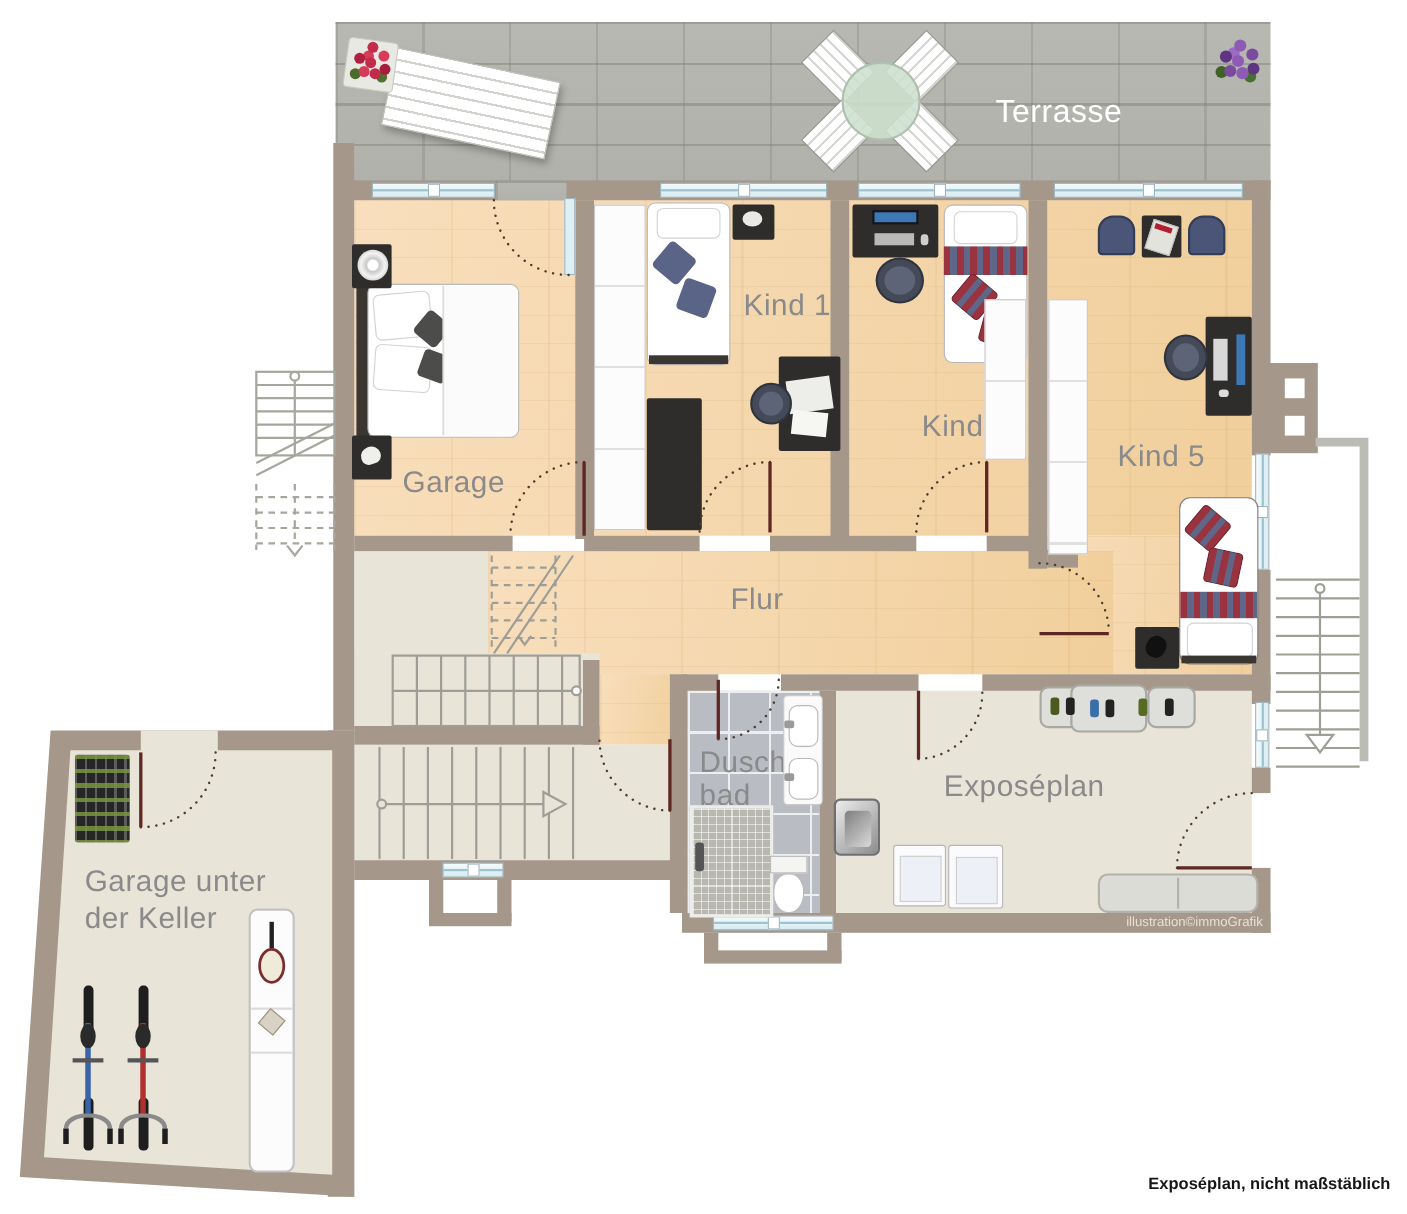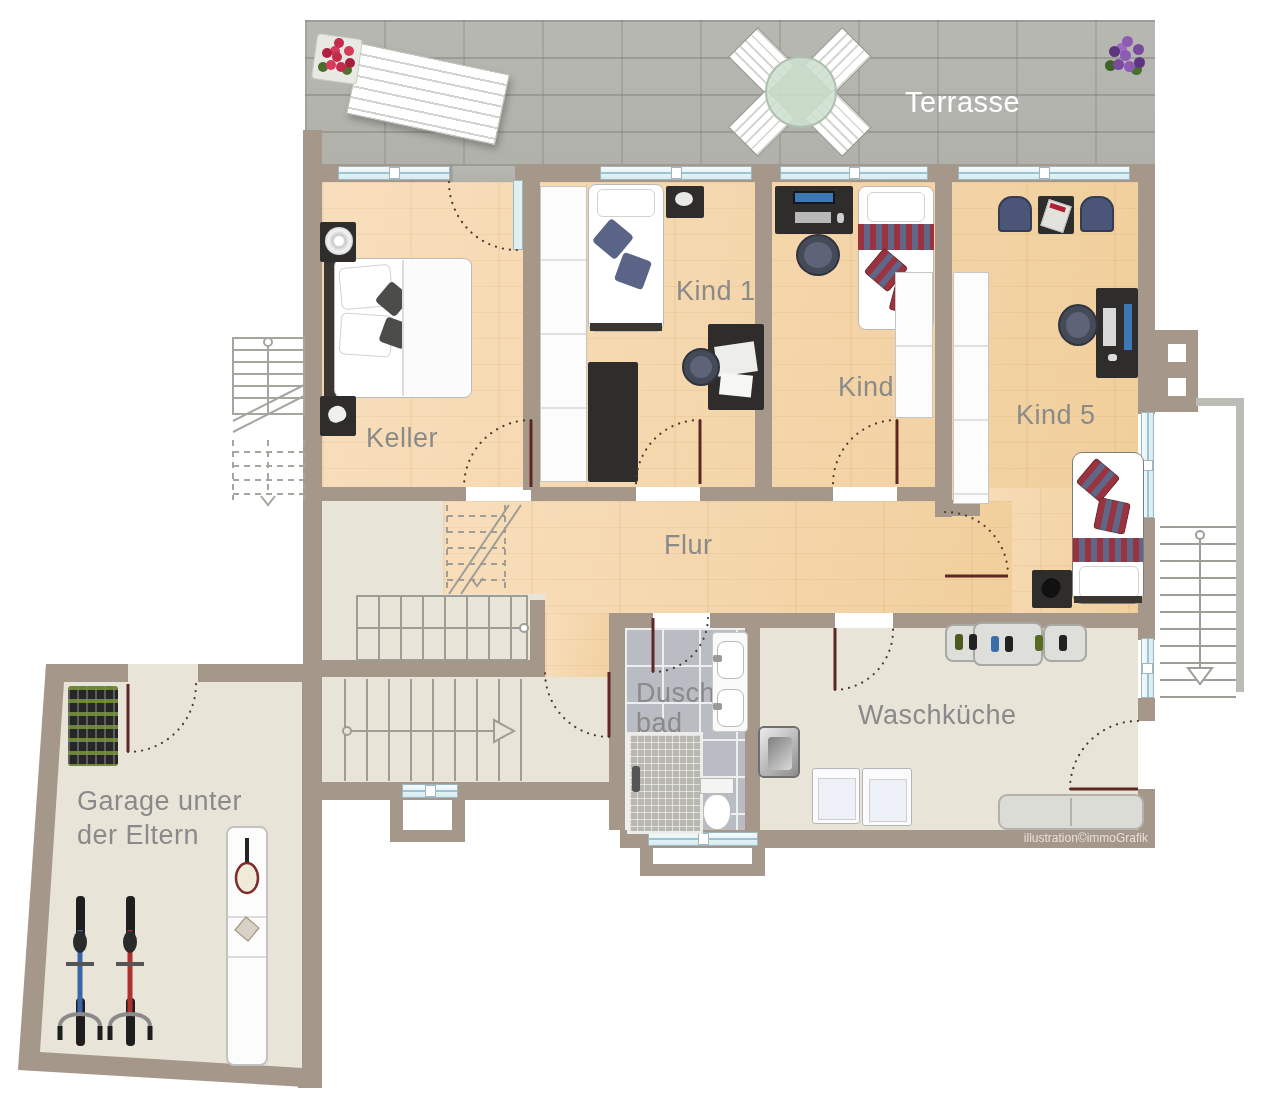--- a/index.html
+++ b/index.html
@@ -140,30 +140,30 @@
   <div class="win-h" style="left:600px;top:166px;width:152px"></div>
   <div class="win-h" style="left:780px;top:166px;width:148px"></div>
   <div class="win-h" style="left:958px;top:166px;width:172px"></div>
   <div class="win-v" style="left:1141px;top:412px;height:106px"></div>
   <div class="win-v" style="left:1141px;top:638px;height:60px"></div>
   <div class="win-h" style="left:402px;top:784px;width:56px"></div>
   <div class="win-h" style="left:648px;top:832px;width:110px"></div>
 
   <div class="abs" style="left:513px;top:180px;width:8px;height:68px;background:#dff0f5;border:1px solid #9fb6be"></div>
 
-  <div class="label" style="left:366px;top:423px">Keller</div>
-  <div class="label" style="left:676px;top:276px">Kind 1</div>
+  <div class="label" style="left:366px;top:423px">Garage</div>
+  <div class="label" style="left:676px;top:262px">Kind 1</div>
   <div class="label" style="left:838px;top:372px">Kind 2</div>
   <div class="label" style="left:1016px;top:400px">Kind 5</div>
   <div class="label" style="left:664px;top:530px">Flur</div>
   <div class="label" style="left:636px;top:678px">Dusch-</div>
   <div class="label" style="left:636px;top:708px">bad</div>
-  <div class="label" style="left:858px;top:700px">Waschküche</div>
+  <div class="label" style="left:858px;top:700px">Exposéplan</div>
   <div class="label" style="left:77px;top:786px">Garage unter</div>
-  <div class="label" style="left:77px;top:820px">der Eltern</div>
+  <div class="label" style="left:77px;top:820px">der Keller</div>
 
   <div class="furn" style="left:324px;top:256px;width:150px;height:144px">
     <div class="abs" style="left:0;top:0;width:12px;height:144px;background:#3a3632"></div>
     <div class="abs bed" style="left:10px;top:2px;width:138px;height:140px"></div>
     <div class="pillow-w" style="left:16px;top:10px;width:50px;height:40px;transform:rotate(-5deg)"></div>
     <div class="pillow-w" style="left:16px;top:58px;width:50px;height:40px;transform:rotate(4deg)"></div>
     <div class="pillow-d" style="left:56px;top:30px;width:26px;height:26px;transform:rotate(40deg)"></div>
     <div class="pillow-d" style="left:58px;top:64px;width:26px;height:26px;transform:rotate(20deg)"></div>
     <div class="abs" style="left:78px;top:4px;width:66px;height:136px;background:#fbfbfb;border-left:2px solid #dcdcdc;border-radius:0 6px 6px 0"></div>
   </div>
@@ -359,13 +359,14 @@
       <path d="M110,1026 v14 M150,1026 v14" stroke="#1e1e1e" stroke-width="5"></path>
     </g>
 
     <g>
       <path d="M247,838 V862" stroke="#222" stroke-width="4"></path>
       <ellipse cx="247" cy="878" rx="11" ry="15" fill="#f0ead8" stroke="#7c2c2c" stroke-width="2.5"></ellipse>
     </g>
   </svg>
 
   <div class="wm" style="left:900px;top:831px;width:248px">illustration©immoGrafik</div>
+  <div class="footer" style="left:930px;top:1068px;width:334px">Exposéplan, nicht maßstäblich</div>
 </div>
 
 </body></html>

